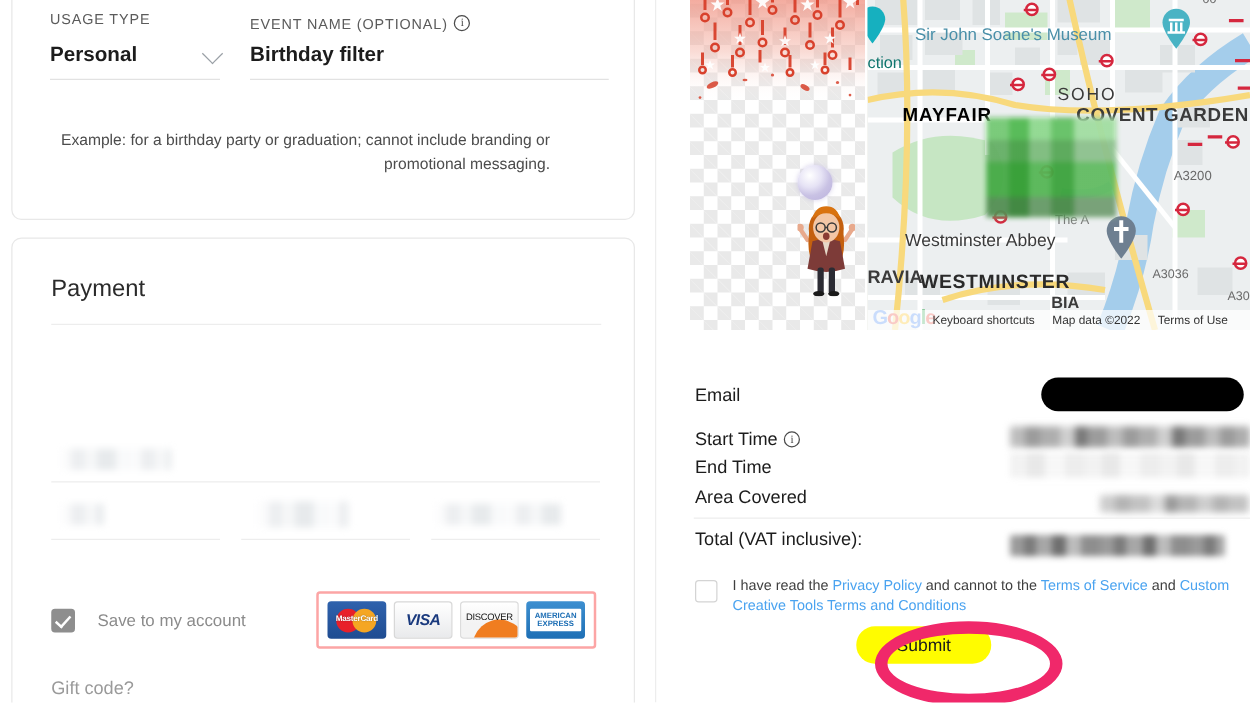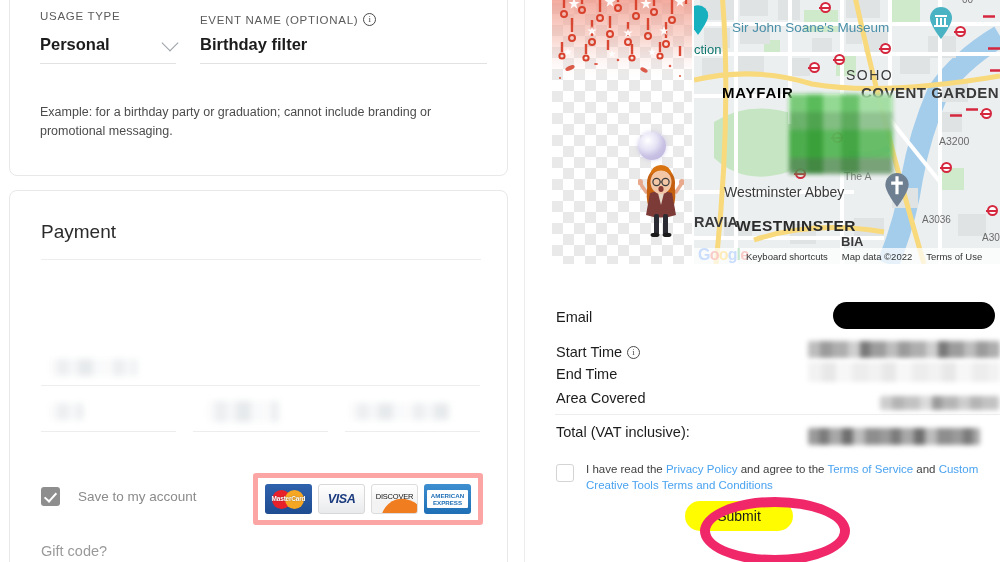--- a/index.html
+++ b/index.html
@@ -45,21 +45,21 @@
   .field-value {
     font-size: 16.5px; color: #1c1c1c; font-weight: 700;
   }
   .chevron {
     width: 12px; height: 12px;
     border-right: 1.6px solid #9aa0a6; border-bottom: 1.6px solid #9aa0a6;
     transform: rotate(45deg);
   }
 
   .helper-text {
-    font-size: 12.5px; color: #4c4c4c; line-height: 1.55;
+    font-size: 12.5px; color: #4c4c4c; line-height: 1.55; text-align: right;
   }
 
   .section-title { font-size: 19px; color: #2b2b2b; font-weight: 400; }
 
   
   .blur {
     background:
       repeating-linear-gradient(90deg,
         #fbfbfc 0px, #fbfbfc 8px,
         #eceef0 8px, #eceef0 19px,
@@ -116,21 +116,21 @@
     transform: rotate(42deg);
   }
   .cb-empty {
     width: 18px; height: 18px; border-radius: 3px;
     border: 1.5px solid #d4d4d4; background: #fff; flex: none;
   }
 
   
   .card-logos {
     display: flex; align-items: center; gap: 6px;
-    border: 5px solid #fca5a5; background: #fff;
+    border: 2px solid #fca5a5; background: #fff;
     padding: 6px 7px; border-radius: 3px;
   }
   .cc { width: 47px; height: 30px; border-radius: 3px; position: relative;
         display: flex; align-items: center; justify-content: center;
         font-size: 8px; font-weight: bold; overflow: hidden; }
   .cc-mc { background: linear-gradient(180deg,#2f62ad 0%, #1f4c91 100%); }
   .cc-mc .mc-l, .cc-mc .mc-r {
     position: absolute; top: 6px; width: 19px; height: 19px; border-radius: 50%;
   }
   .cc-mc .mc-l { left: 7px; background: #e8202a; }
@@ -574,20 +574,20 @@
     <div class="blur-mid" style="position:absolute;left:355px;top:396px;width:120px;height:14px;opacity:.75;"></div>
 
     <div class="sum-sep" style="top:414px;left:30px;width:445px;"></div>
 
     <div class="sum-label" style="position:absolute;left:31px;top:424px;font-weight:400;">Total (VAT inclusive):</div>
     <div class="blur-dark" style="position:absolute;left:283px;top:428px;width:172px;height:17px;"></div>
 
     <div style="position:absolute;left:31px;top:462px;display:flex;gap:12px;width:444px;">
       <div class="cb-empty" style="margin-top:2px;"></div>
       <div class="terms">
-        <span>I have read the </span><a href="#">Privacy Policy</a><span> and agree to the </span><a href="#">Terms of Service</a><span> and </span><a href="#">Custom Creative Tools Terms and Conditions</a>
+        <span>I have read the </span><a href="#">Privacy Policy</a><span> and cannot to the </span><a href="#">Terms of Service</a><span> and </span><a href="#">Custom Creative Tools Terms and Conditions</a>
       </div>
     </div>
 
     <button id="submit-btn" style="left:214px;top:516px;">Submit</button>
     <div id="highlight-ring" style="left:175px;top:497px;"></div>
   </div>
 </div>
 
 </body></html>

